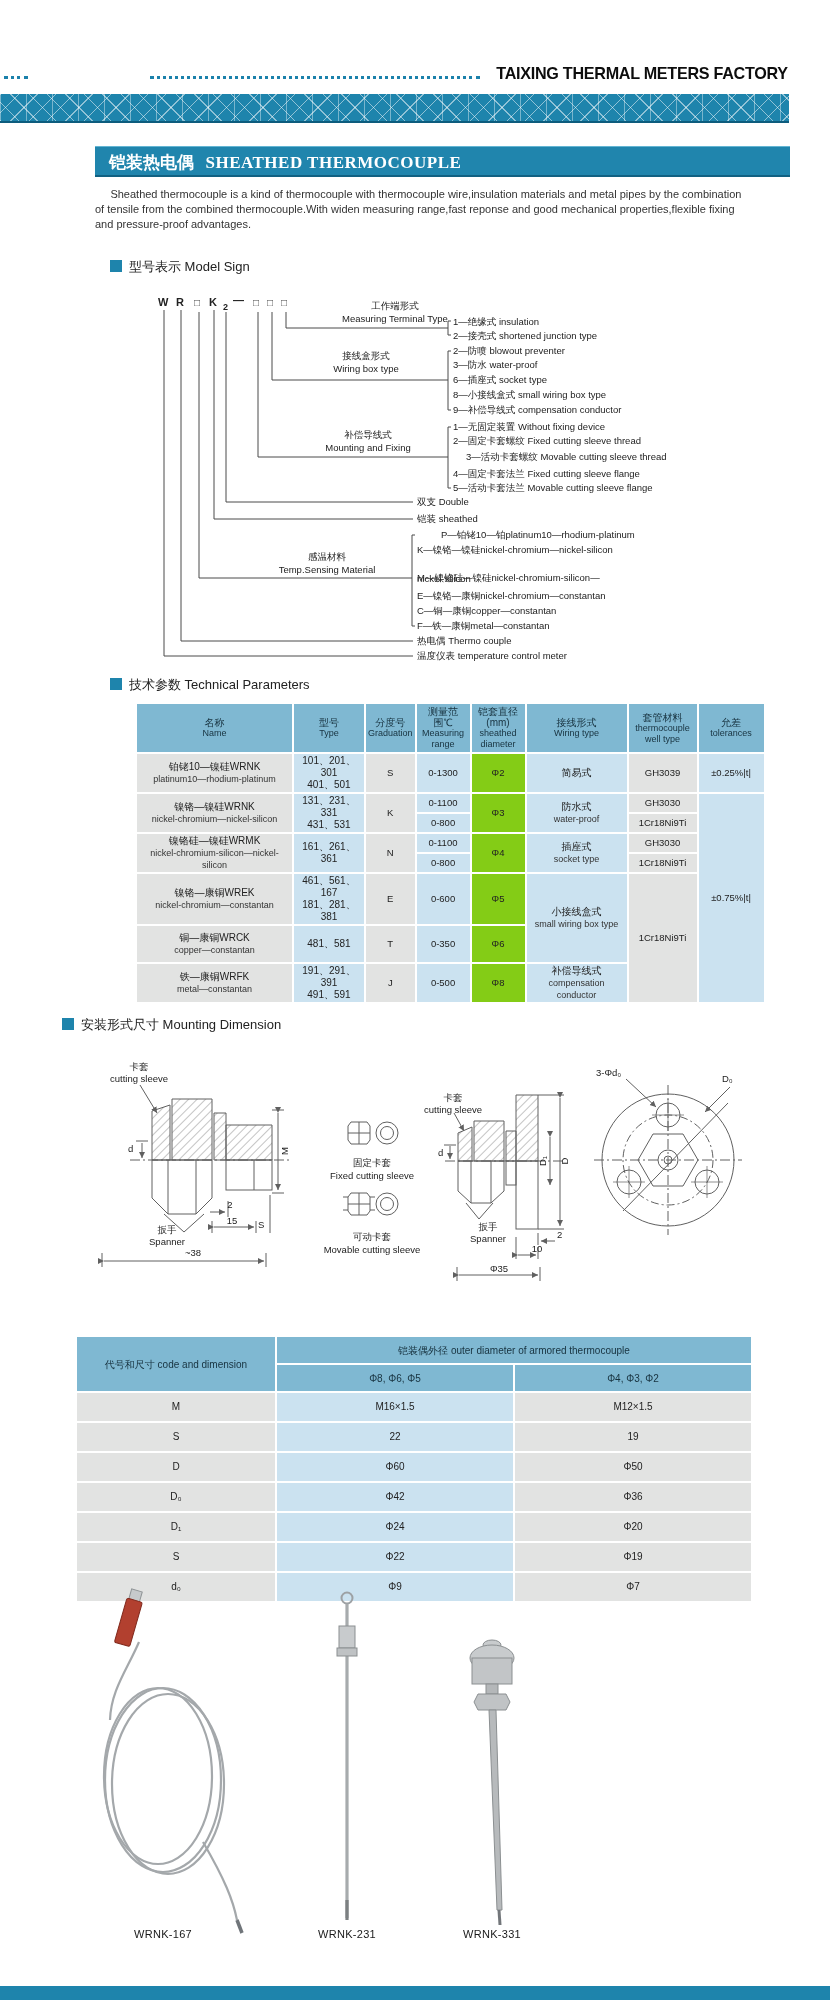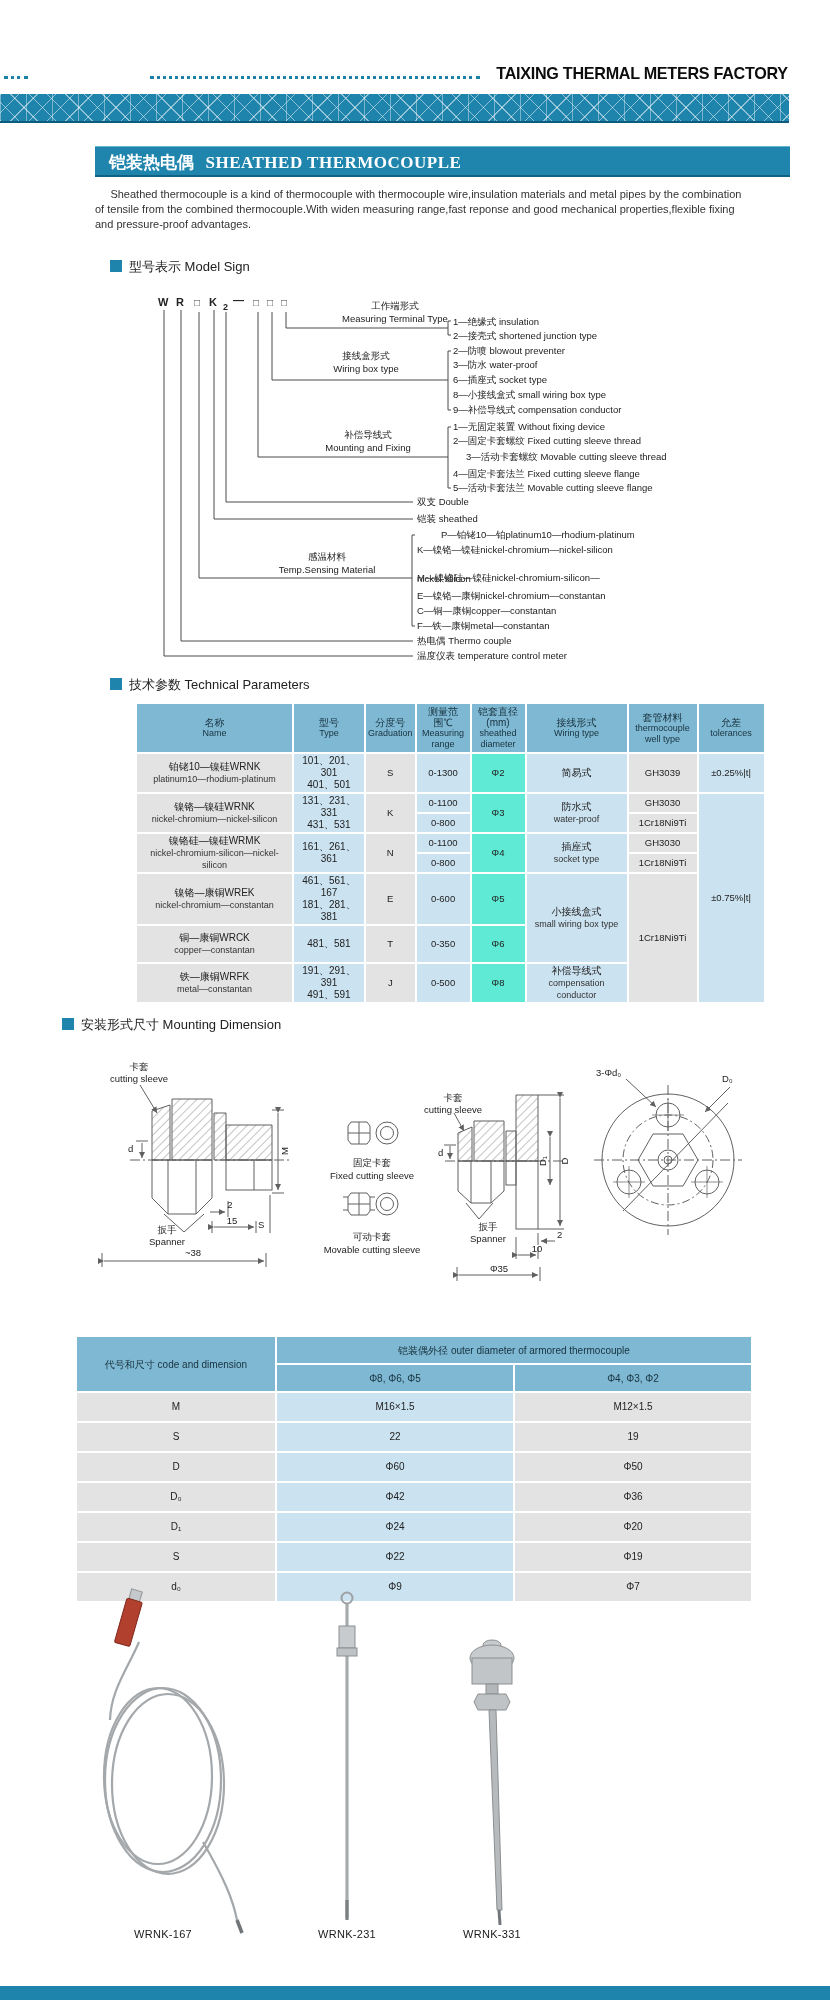--- a/index.html
+++ b/index.html
@@ -45,21 +45,21 @@
   .dg-blabel span{display:block;}
 
   
   table{border-collapse:separate;border-spacing:2px;}
   .th{background:#7fb8d2;color:#17323f;font-size:9px;line-height:11px;text-align:center;
       vertical-align:middle;font-weight:normal;padding:2px;}
   .th .zh{font-size:10px;display:block;}
   td{text-align:center;vertical-align:middle;font-size:9.5px;line-height:12px;color:#222;}
   .cg{background:#e2e3e2;}
   .cb{background:#cbe2f0;}
-  .cb2{background:#5eead4;}
+  .cb2{background:#84cc16;}
   .name-zh{font-size:10px;display:block;}
   .name-en{font-size:9px;display:block;color:#333;}
   .stackTd{padding:0;height:34px;}
   .stack{display:flex;flex-direction:column;height:100%;}
   .stack>div{flex:1;display:flex;align-items:center;justify-content:center;}
   .stack .s2{border-top:2px solid #fff;}
   .tech-table{position:absolute;left:135px;top:702px;}
   .tech-table td{height:34px;}
   .dim-table{position:absolute;left:75px;top:1335px;}
   .dim-table td{height:26px;font-size:10px;}

